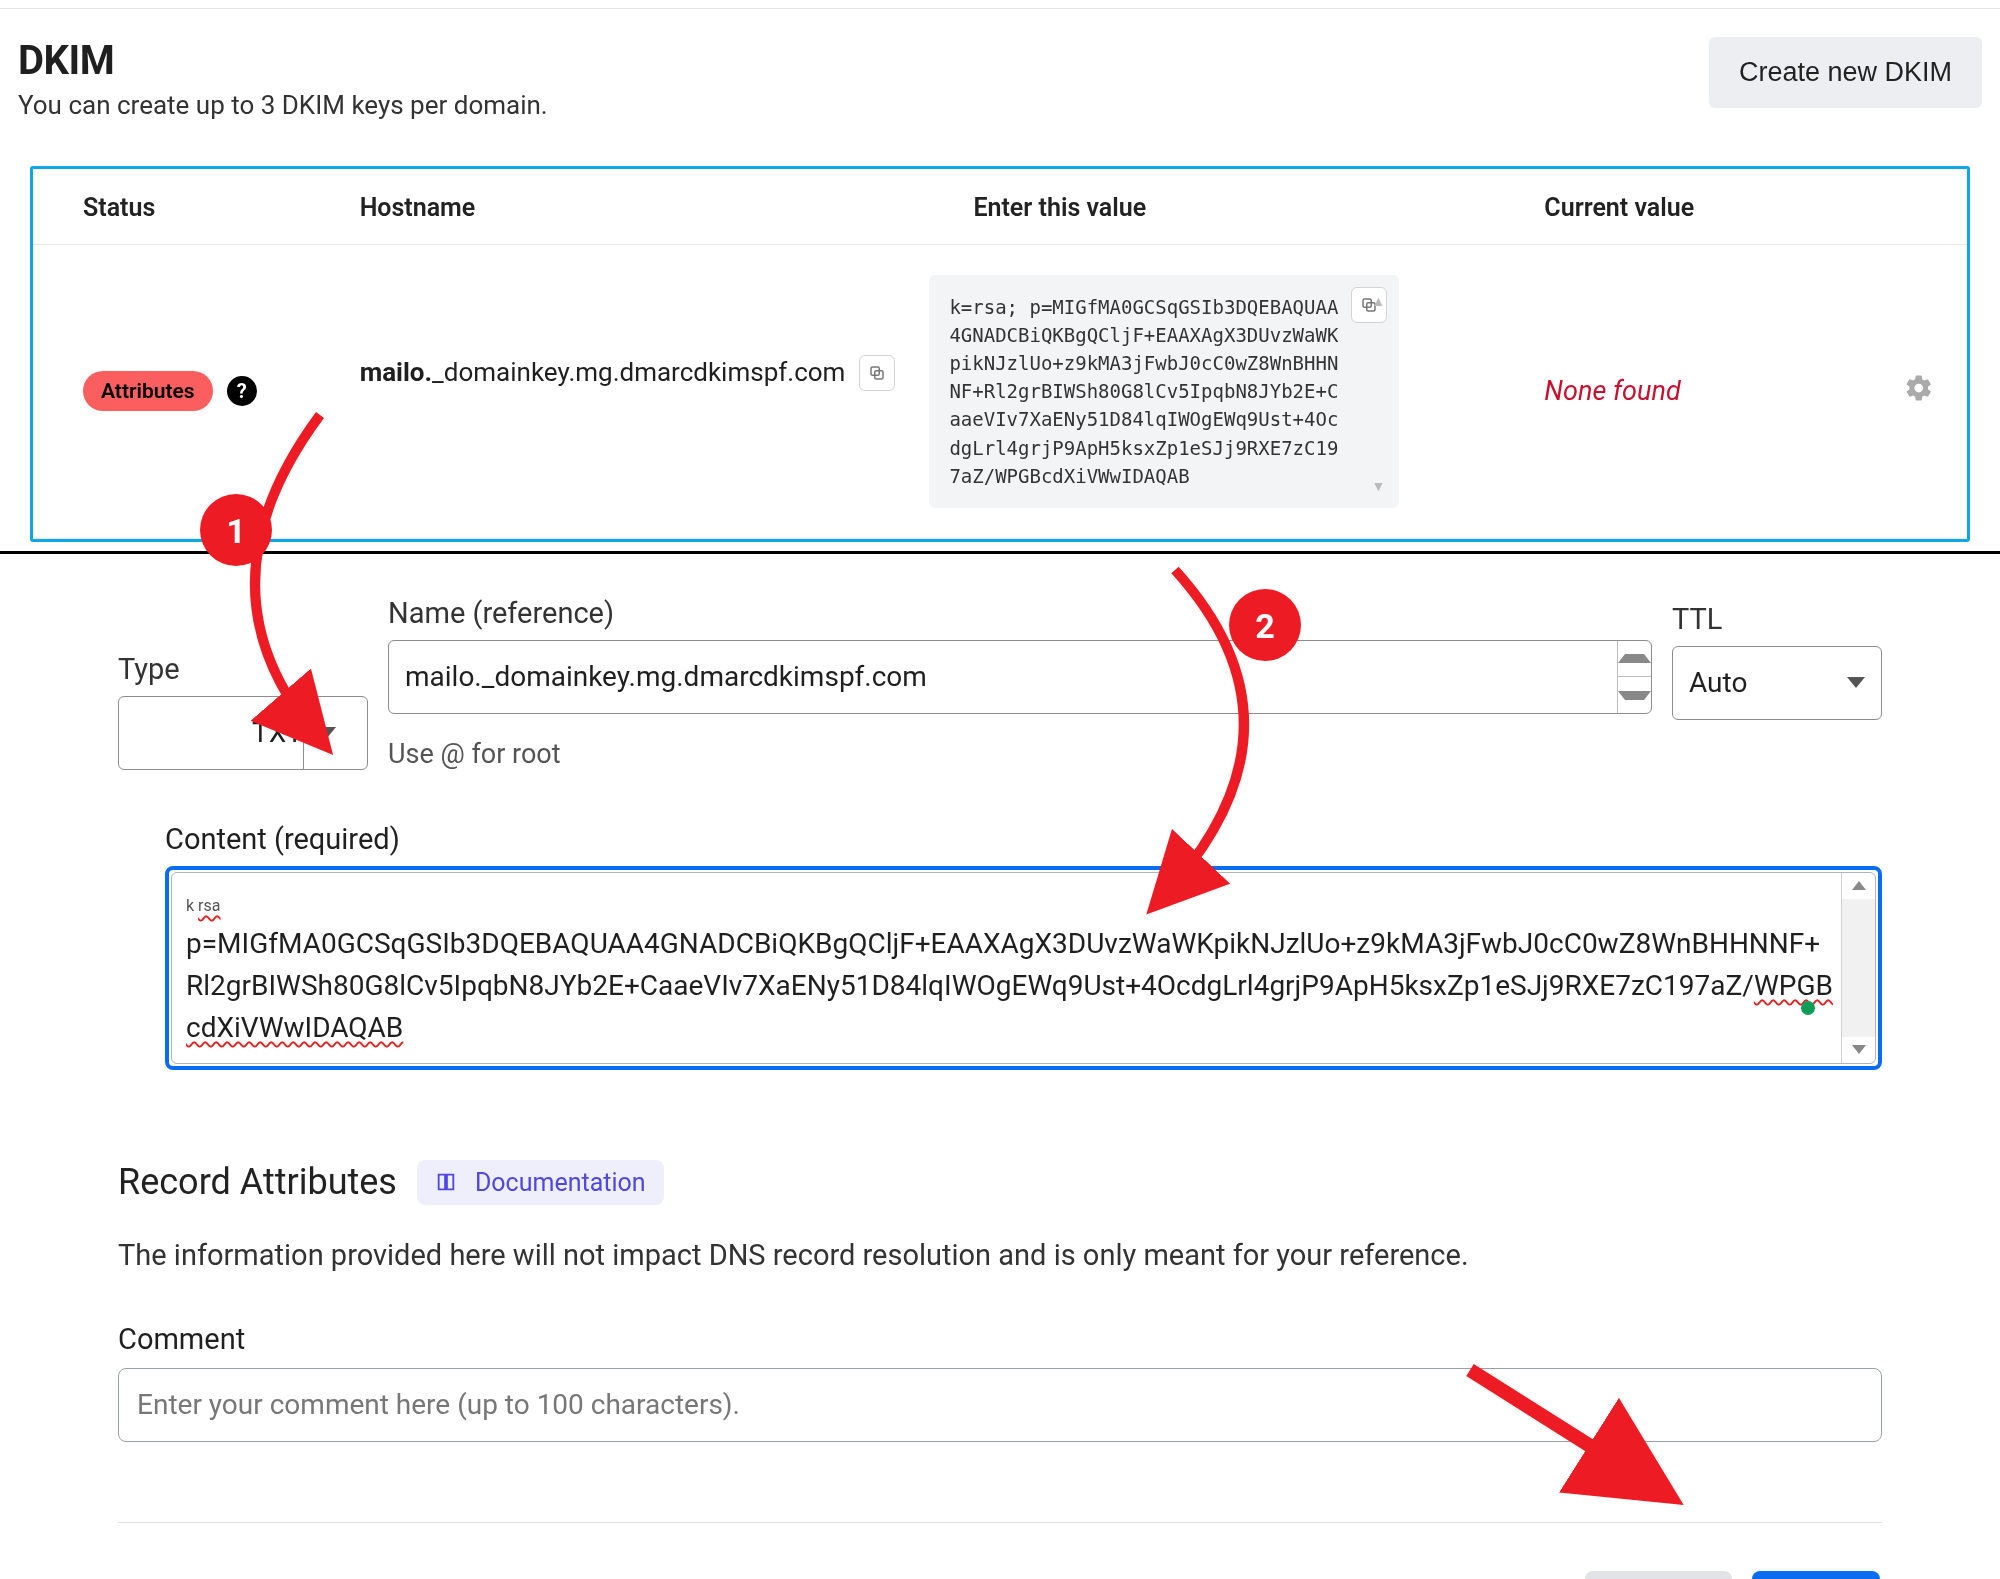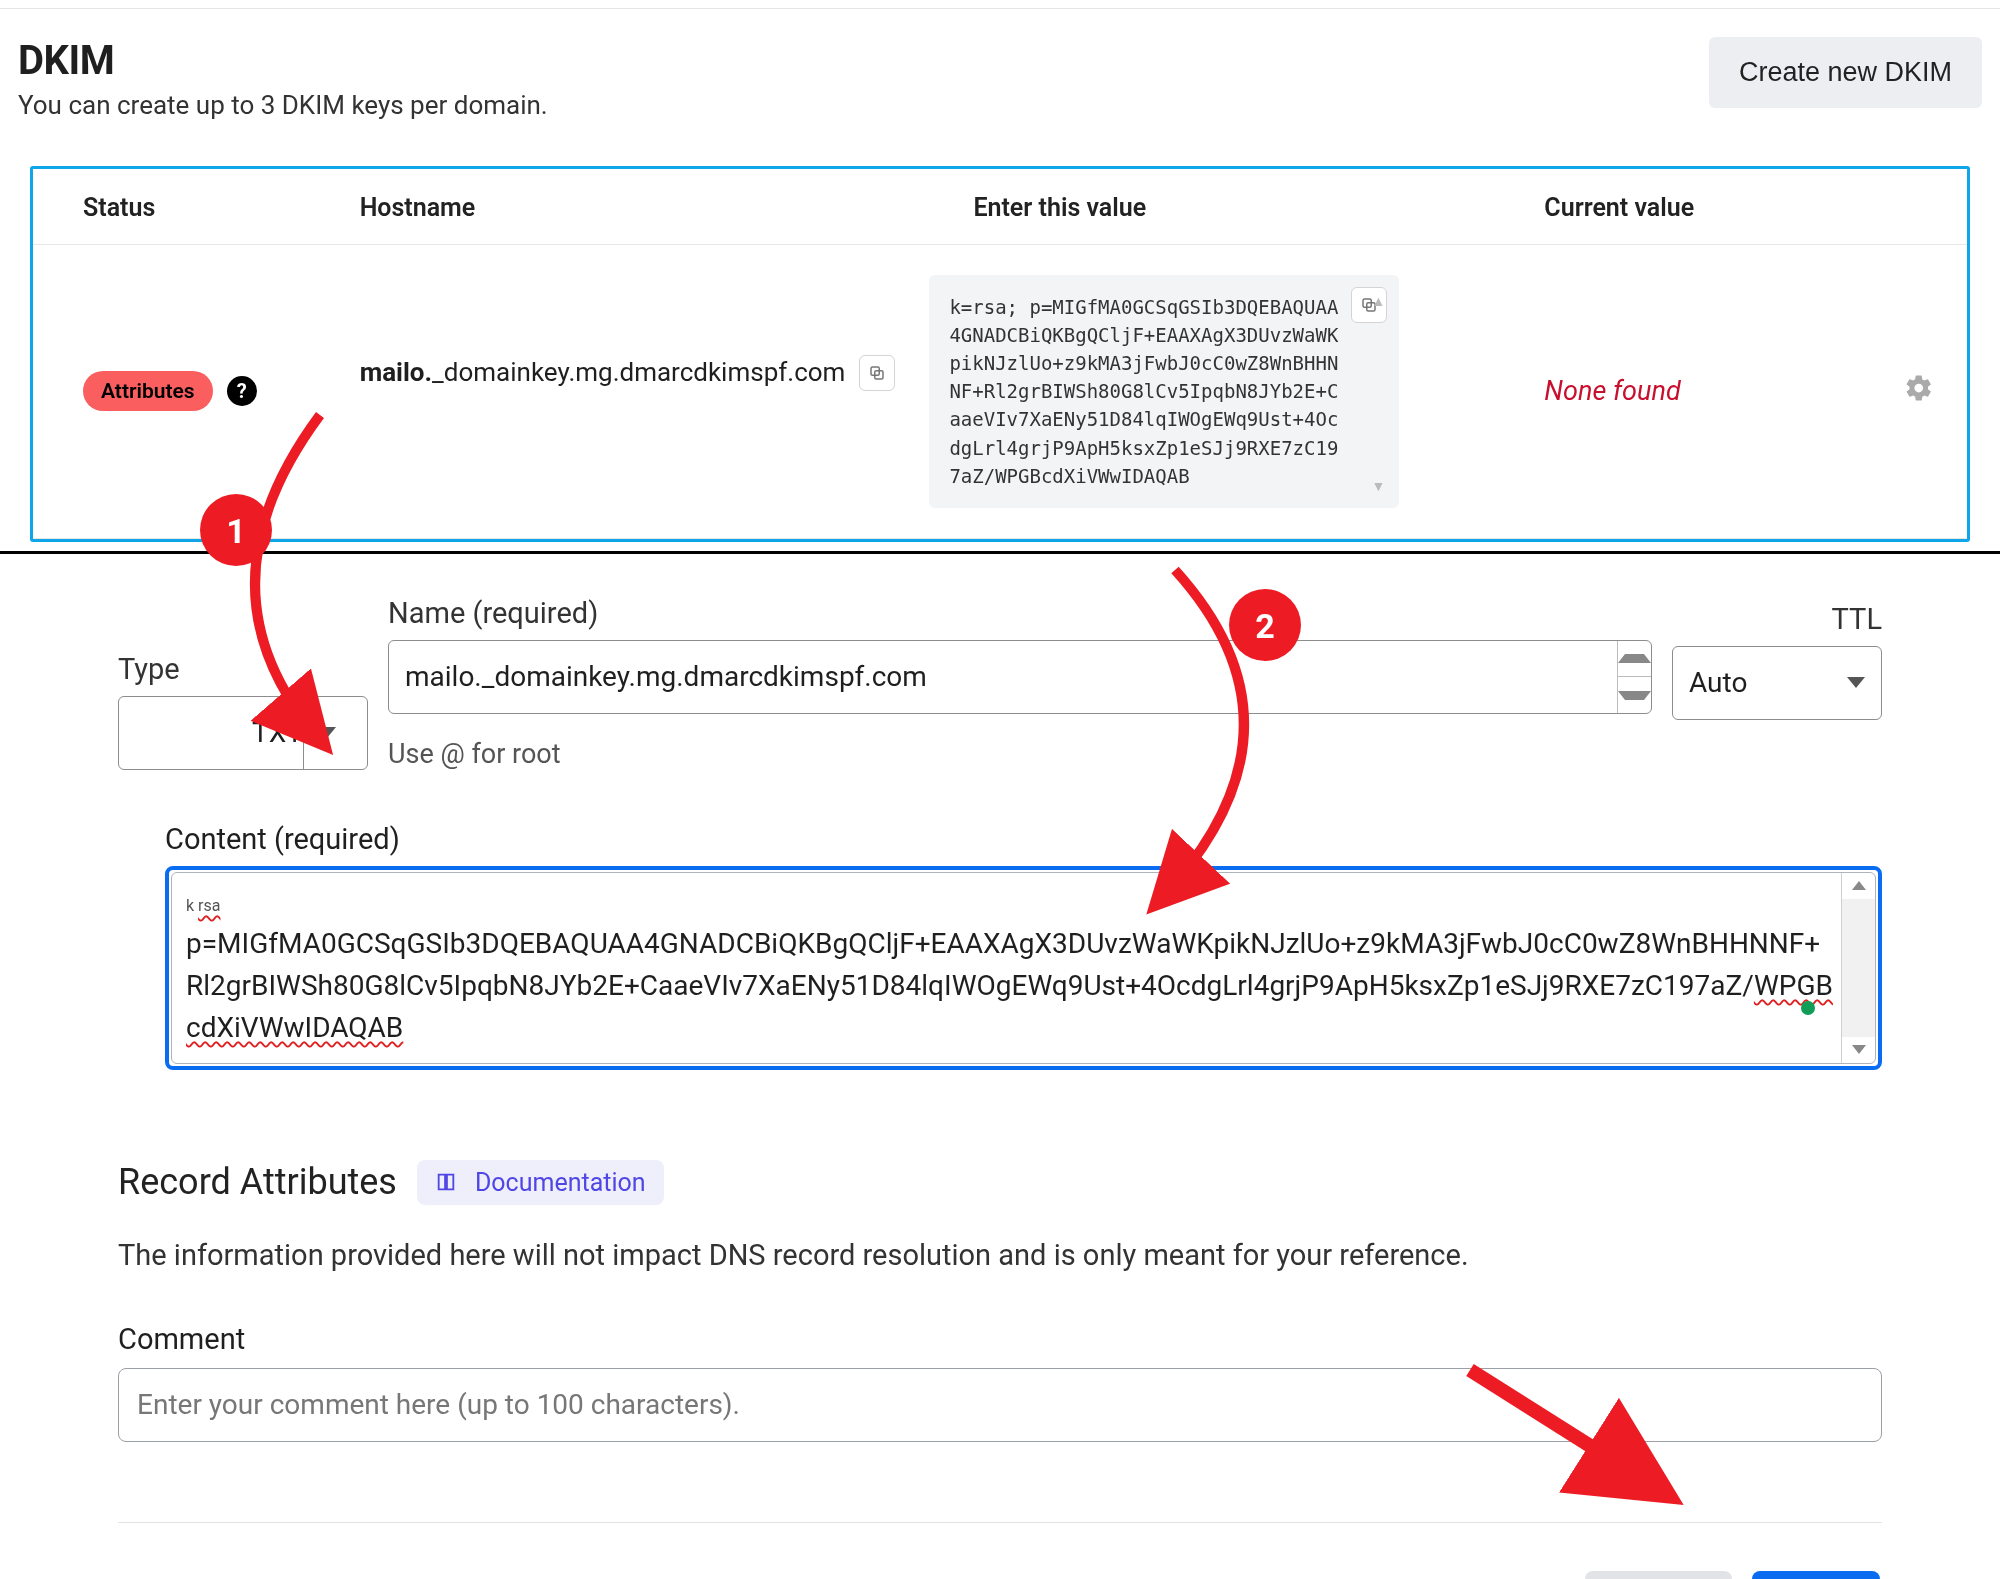--- a/index.html
+++ b/index.html
@@ -159,21 +159,21 @@
   }
   .row-fields {
     display: flex;
     gap: 20px;
     align-items: flex-end;
   }
   .field { display: flex; flex-direction: column; gap: 10px; }
   .field-label { font-size: 29px; color: #333; }
   .field-type { width: 250px; }
   .field-name { flex: 1; }
-  .field-ttl { width: 210px; text-align: right; }
+  .field-ttl { width: 210px; }
   .select-wrap, .text-input, .ttl-select {
     border: 1px solid #8d8d8d;
     border-radius: 6px;
     height: 74px;
     display: flex;
     align-items: center;
     padding: 0 16px;
     font-size: 28px;
     background: #fff;
     position: relative;
@@ -451,21 +451,21 @@
     <div class="field field-type">
       <span class="field-label">Type</span>
       <div class="select-wrap">
         <span>TXT</span>
         <span class="select-handle">
             <span class="caret-down"></span>
           </span>
       </div>
     </div>
     <div class="field field-name">
-      <span class="field-label">Name (required)</span>
+      <span class="field-label">Name (reference)</span>
       <div class="name-input-wrap">
         <div class="name-val">mailo._domainkey.mg.dmarcdkimspf.com</div>
         <div class="name-spin">
           <span>
               <span class="spin-tri-up"></span>
             </span>
           <span>
               <span class="spin-tri-down"></span>
             </span>
         </div>

